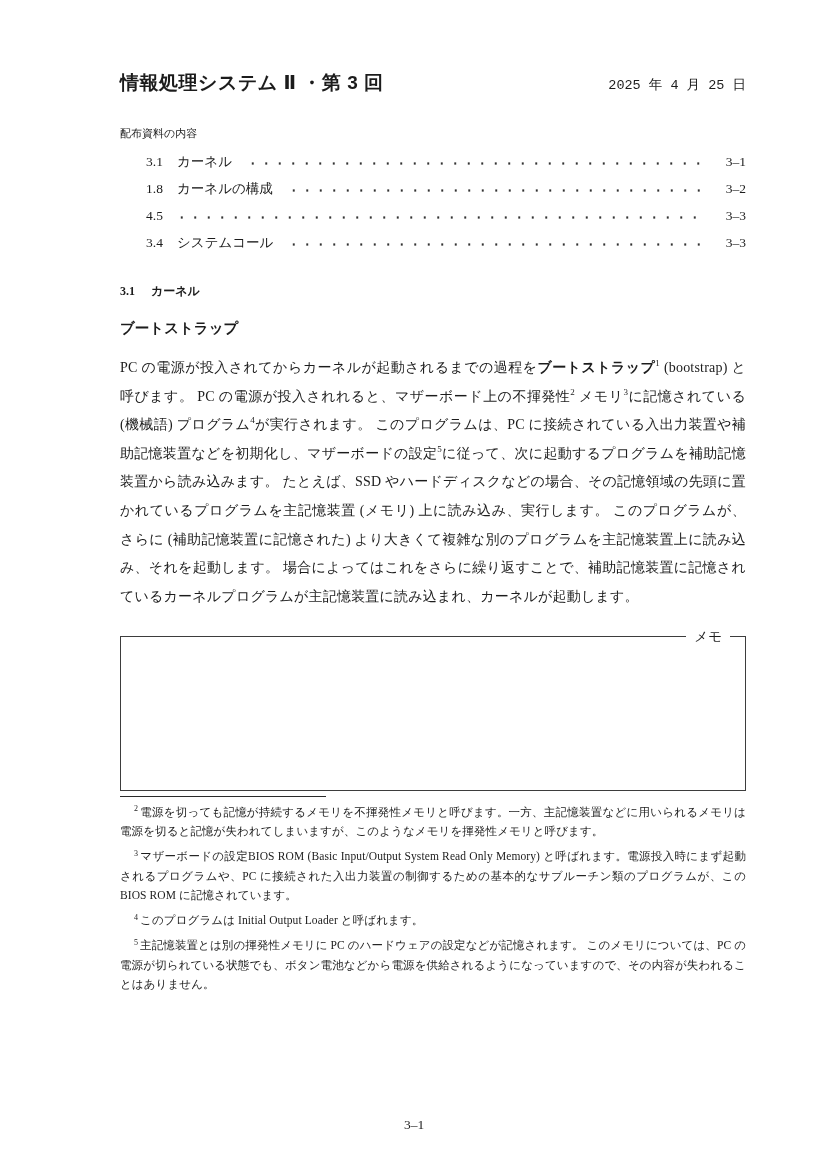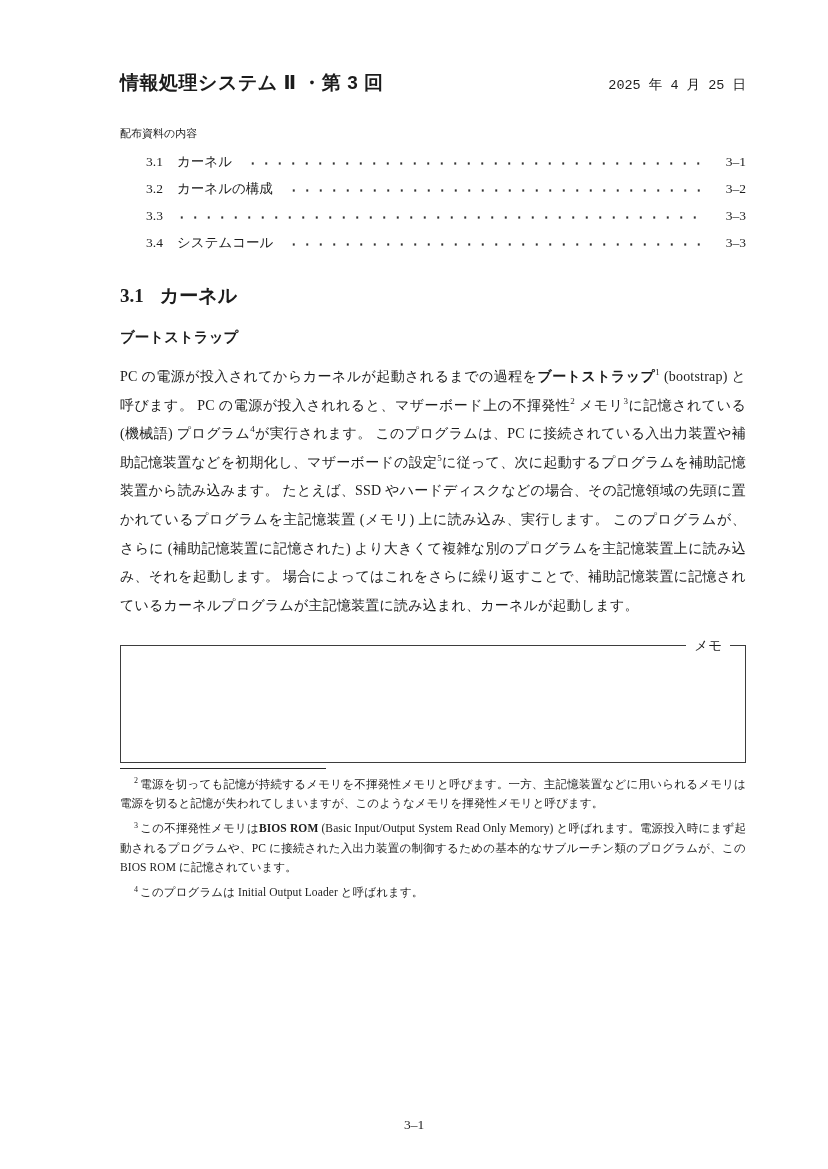--- a/index.html
+++ b/index.html
@@ -28,38 +28,38 @@
   .toc-leader {
     flex: 1 1 auto; height: 13px; align-self: flex-end; margin-bottom: 5px;
     background-image: radial-gradient(circle, #333 1px, rgba(0,0,0,0) 1.3px);
     background-size: 13.5px 13px; background-repeat: repeat-x; background-position: 4px bottom;
   }
   .toc-page { flex: 0 0 auto; width: 42px; text-align: right; }
   
   .section-heading {
     margin-top: 27px;
     font-family: "Liberation Sans", "DejaVu Sans", sans-serif;
-    font-weight: 700; font-size: 19px;
+    font-weight: 700; font-size: 12px;
   }
   .section-heading .sec-num { margin-right: 16px; font-family: "Liberation Serif", serif; font-weight: 700; }
   .para {
     margin-top: 15px; font-size: 14px; line-height: 28.6px;
     text-align: justify; letter-spacing: 0.2px;
   }
   .subsection-heading {
     margin-top: 19px;
     font-family: "Liberation Sans", "DejaVu Sans", sans-serif;
     font-weight: 700; font-size: 14.5px;
   }
   .seg-b { font-family: "Liberation Sans", "DejaVu Sans", sans-serif; font-weight: 700; }
-  .seg-bf { font-weight: 700; }
+  .seg-bf { font-weight: 400; }
   sup.fnmark { font-size: 9px; line-height: 0; vertical-align: super; }
   
   .memo-box {
-    position: relative; margin-top: 25px; height: 118px;
+    position: relative; margin-top: 25px; height: 155px;
     border: 1px solid #3d3d3d;
   }
   .memo-label {
     position: absolute; top: -10px; right: 15px;
     background: #ffffff; padding: 0 8px; font-size: 13.5px; line-height: 20px;
   }
   
   .footnote-rule { margin-top: 5px; width: 206px; border-top: 1px solid #2a2a2a; }
   .footnotes { margin-top: 4px; }
   .footnote {
@@ -88,28 +88,28 @@
   <div class="toc">
 
       <div class="toc-row">
         <span class="toc-num">3.1</span>
         <span class="toc-label">カーネル</span>
         <span class="toc-leader"></span>
         <span class="toc-page">3–1</span>
       </div>
 
       <div class="toc-row">
-        <span class="toc-num">3.2</span>
+        <span class="toc-num">1.8</span>
         <span class="toc-label">カーネルの構成</span>
         <span class="toc-leader"></span>
         <span class="toc-page">3–2</span>
       </div>
 
       <div class="toc-row">
-        <span class="toc-num">3.3</span>
+        <span class="toc-num">4.5</span>
         <span class="toc-leader"></span>
         <span class="toc-page">3–3</span>
       </div>
 
       <div class="toc-row">
         <span class="toc-num">3.4</span>
         <span class="toc-label">システムコール</span>
         <span class="toc-leader"></span>
         <span class="toc-page">3–3</span>
       </div>
@@ -131,24 +131,27 @@
   <div class="footnote-rule"></div>
 
   <div class="footnotes">
 
 
       <div class="footnote">
         <sup class="fnmark">2</sup><span><span>電源を切っても記憶が持続するメモリを不揮発性メモリと呼びます。一方、主記憶装置などに用いられるメモリは電源を切ると記憶が失われてしまいますが、このようなメモリを揮発性メモリと呼びます。</span></span>
       </div>
 
       <div class="footnote">
-        <sup class="fnmark">3</sup><span><span>この不揮発性メモリは</span><span class="seg-bf">BIOS ROM</span><span> (Basic Input/Output System Read Only Memory) と呼ばれます。電源投入時にまず起動されるプログラムや、PC に接続された入出力装置の制御するための基本的なサブルーチン類のプログラムが、この BIOS ROM に記憶されています。</span></span>
+        <sup class="fnmark">3</sup><span><span>マザーボードの設定</span><span class="seg-bf">BIOS ROM</span><span> (Basic Input/Output System Read Only Memory) と呼ばれます。電源投入時にまず起動されるプログラムや、PC に接続された入出力装置の制御するための基本的なサブルーチン類のプログラムが、この BIOS ROM に記憶されています。</span></span>
       </div>
 
       <div class="footnote">
         <sup class="fnmark">4</sup><span><span>このプログラムは Initial Output Loader と呼ばれます。</span></span>
       </div>
 
+      <div class="footnote">
+        <sup class="fnmark">5</sup><span><span>主記憶装置とは別の揮発性メモリに PC のハードウェアの設定などが記憶されます。 このメモリについては、PC の電源が切られている状態でも、ボタン電池などから電源を供給されるようになっていますので、その内容が失われることはありません。</span></span>
+      </div>
     </div>
 
   <div class="page-number">3–1</div>
 
 </div>
 
 </body></html>

